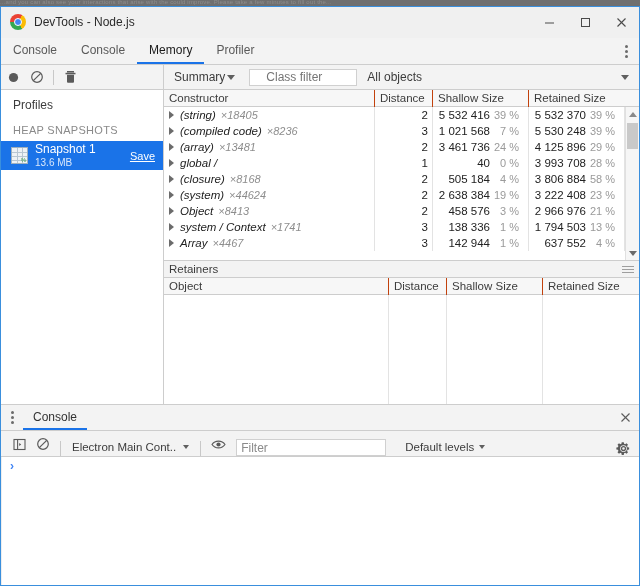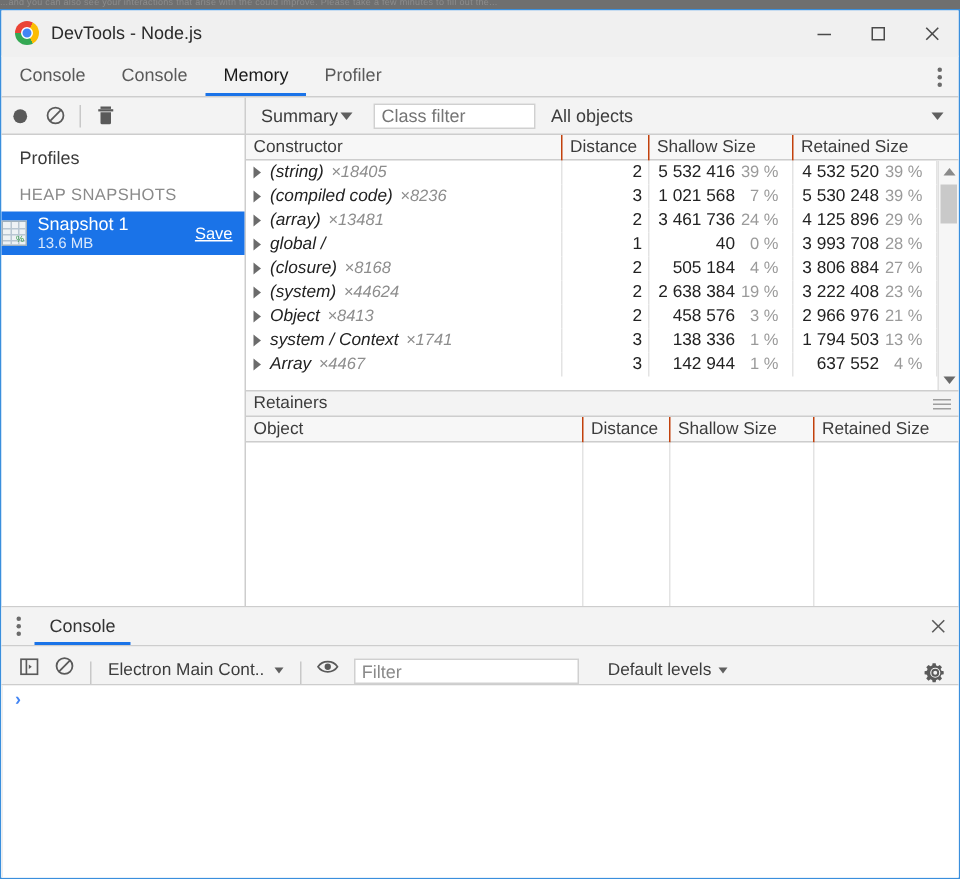--- a/index.html
+++ b/index.html
@@ -128,21 +128,21 @@
     width: 0; height: 0;
     border-left: 4px solid transparent;
     border-right: 4px solid transparent;
     border-top: 5px solid #5f5f5f;
   }
   .class-filter {
     width: 108px; height: 17px;
     background: #ffffff; border: 1px solid #d0d0d0;
     margin: 0 6px 0 8px;
     font-size: 12px; color: #757575;
-    padding: 0 4px; box-sizing: border-box;
+    padding: 0 16px; box-sizing: border-box;
     font-family: "Liberation Sans", sans-serif;
     display: flex; align-items: flex-start;
   }
   .all-objects {
     flex: 1; display: flex; align-items: center;
     font-size: 12px; color: #3c3c3c;
     padding-left: 4px; height: 19px;
   }
   .all-objects .caret-down { margin-left: auto; margin-right: 10px; }
   
@@ -157,21 +157,21 @@
   .sb-title {
     padding: 8px 0 8px 12px; font-size: 12px; color: #3c3c3c;
   }
   .sb-group {
     padding: 4px 0 5px 12px; font-size: 11px; color: #8a8a8a;
     letter-spacing: .3px;
   }
   .snapshot-item {
     height: 29px; display: flex; align-items: center;
     background: #1a73e8; color: #ffffff;
-    box-sizing: border-box;
+    padding-left: 10px; box-sizing: border-box;
   }
   .snap-icon {
     width: 17px; height: 17px; flex: none; margin-right: 7px;
     background: #eef2f5;
     border: 1px solid #9fb0bd;
     box-sizing: border-box;
     position: relative; overflow: hidden;
   }
   .snap-icon .g {
     position: absolute; background: #b8c6d2;
@@ -486,21 +486,21 @@
                   <span class="count">×18405</span>
                 </div>
                 <div class="cell c-distance num">
                   <span>2</span>
                 </div>
                 <div class="cell c-shallow num">
                   <span class="numval">5 532 416</span>
                   <span class="pct-col">39 %</span>
                 </div>
                 <div class="cell c-retained num">
-                  <span class="numval">4 532 520</span>
+                  <span class="numval">5 532 370</span>
                   <span class="pct-col">39 %</span>
                 </div>
               </div>
               <div class="row">
                 <div class="cell c-constructor ctor">
                   <span class="tri"></span>
                   <span>(compiled code)</span>
                   <span class="count">×8236</span>
                 </div>
                 <div class="cell c-distance num">
@@ -559,21 +559,21 @@
                 </div>
                 <div class="cell c-distance num">
                   <span>2</span>
                 </div>
                 <div class="cell c-shallow num">
                   <span class="numval">505 184</span>
                   <span class="pct-col">4 %</span>
                 </div>
                 <div class="cell c-retained num">
                   <span class="numval">3 806 884</span>
-                  <span class="pct-col">27 %</span>
+                  <span class="pct-col">58 %</span>
                 </div>
               </div>
               <div class="row">
                 <div class="cell c-constructor ctor">
                   <span class="tri"></span>
                   <span>(system)</span>
                   <span class="count">×44624</span>
                 </div>
                 <div class="cell c-distance num">
                   <span>2</span>

